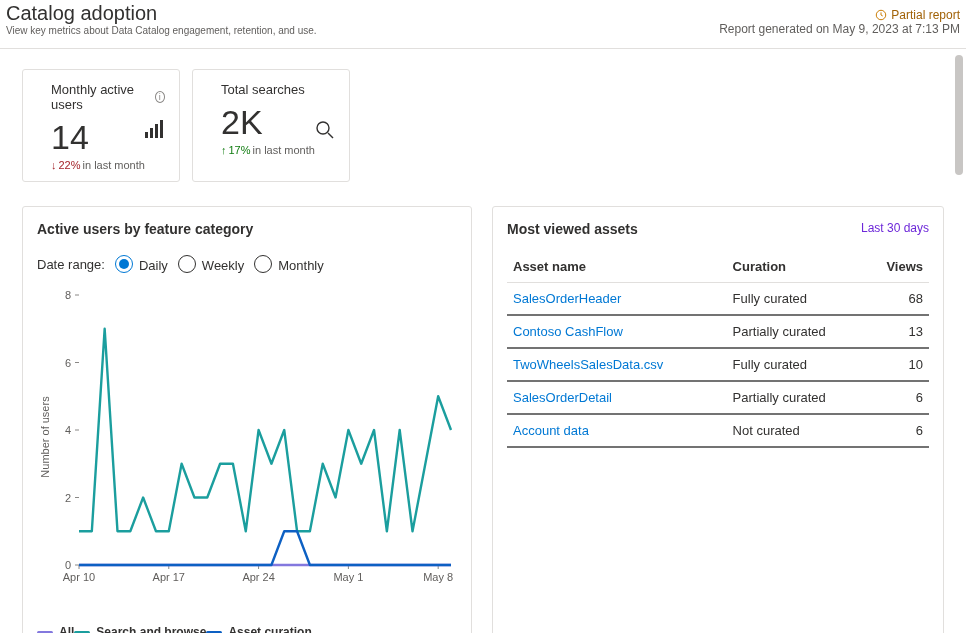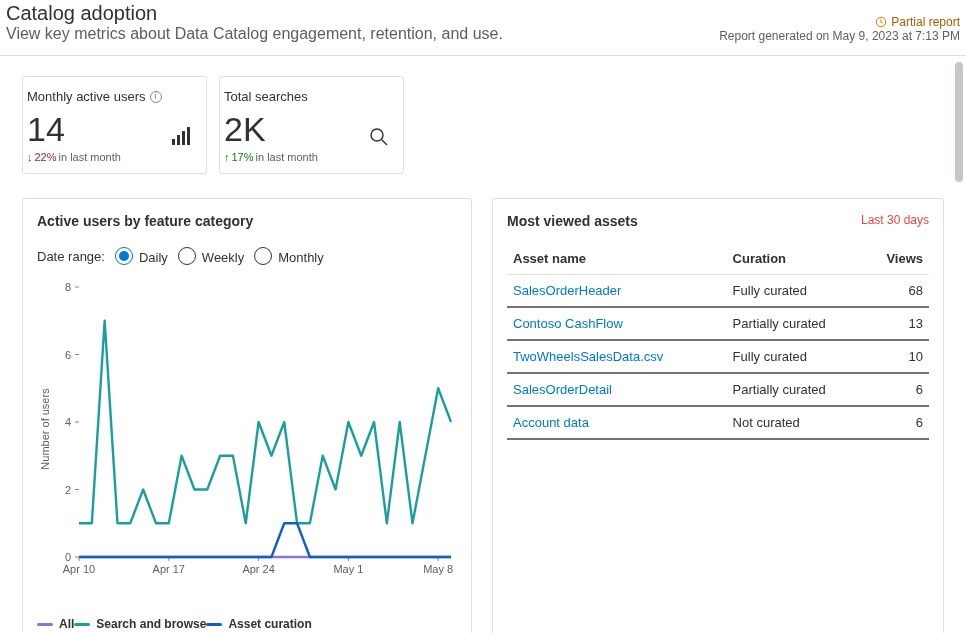--- a/index.html
+++ b/index.html
@@ -18,21 +18,21 @@
     align-items: flex-end;
     justify-content: space-between;
   }
   .header-left { }
   .page-title {
     font-size: 20px;
     font-weight: 400;
     margin: 2px 0 0 0;
   }
   .page-subtitle {
-    font-size: 16px;
+    font-size: 10px;
     color: #605e5c;
     margin: 0 0 2px 0;
   }
   .header-right {
     text-align: right;
     font-size: 12px;
     color: #605e5c;
     padding-bottom: 2px;
   }
   .partial {
@@ -44,22 +44,22 @@
   }
   .partial svg { width: 12px; height: 12px; }
   .body {
     padding: 20px 22px 20px 22px;
     position: relative;
   }
   .kpi-row { display: flex; gap: 12px; margin-bottom: 24px; }
   .kpi-card {
     border: 1px solid #e1dfdd;
     border-radius: 3px;
-    padding: 12px 14px 10px 4px;
-    width: 185px;
+    padding: 12px 14px 10px 28px;
+    width: 158px;
     position: relative;
   }
   .kpi-label {
     font-size: 13px; color: #323130;
     display: flex; align-items: center; gap: 4px;
   }
   .kpi-info-icon {
     width: 12px; height: 12px; border:1px solid #8a8886; border-radius:50%;
     display:inline-flex; align-items:center; justify-content:center;
     font-size:9px; color:#8a8886; line-height:1;
@@ -90,21 +90,21 @@
   }
   .panel-left { width: 450px; }
   .panel-right { flex:1; }
 
   .panel-title {
     font-size: 14px; font-weight:600; margin-bottom: 18px;
   }
   .panel-title-row {
     display:flex; justify-content:space-between; margin-bottom:14px;
   }
-  .panel-period { font-size:12px; color:#ef4444; }
+  .panel-period { font-size:12px; color:#6d28d9; }
 
   .date-range-row {
     display:flex; align-items:center; gap: 10px; font-size:13px;
     margin-bottom: 14px;
   }
   .radio {
     display:inline-flex; align-items:flex-end; gap:6px; cursor:pointer;
   }
   .radio-circle {
     width:18px; height:18px; border:1px solid #323130; border-radius:50%;

